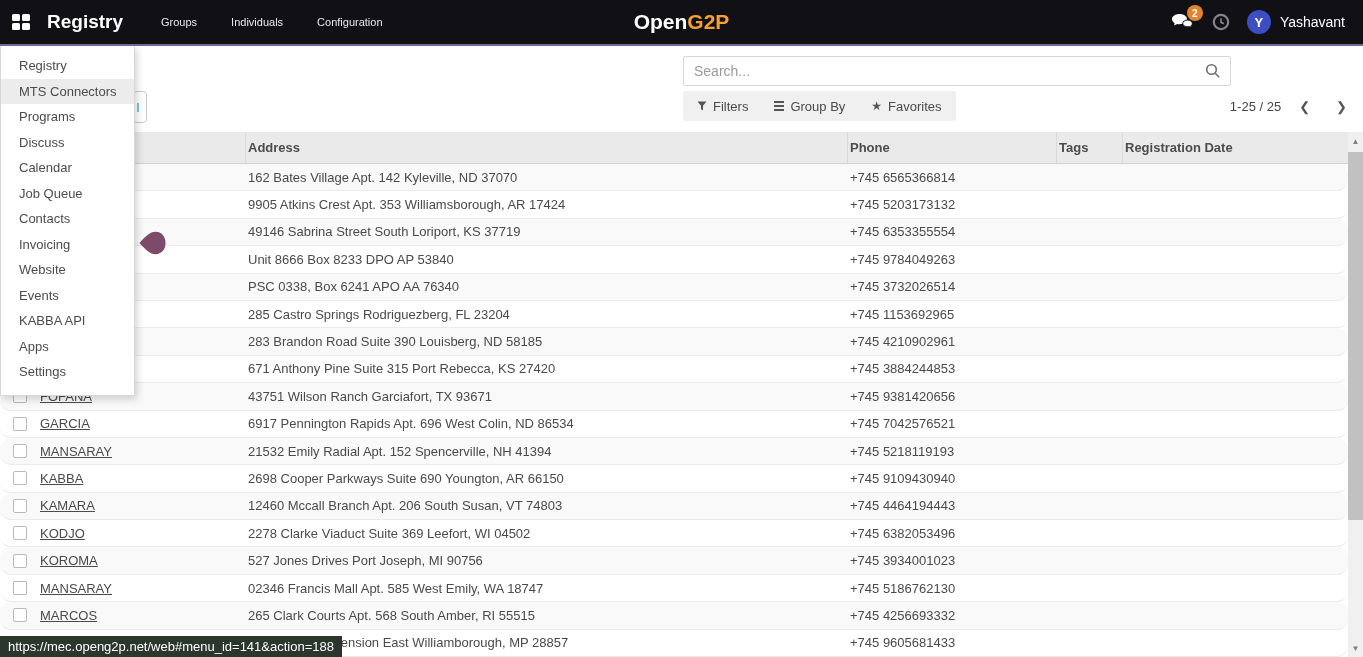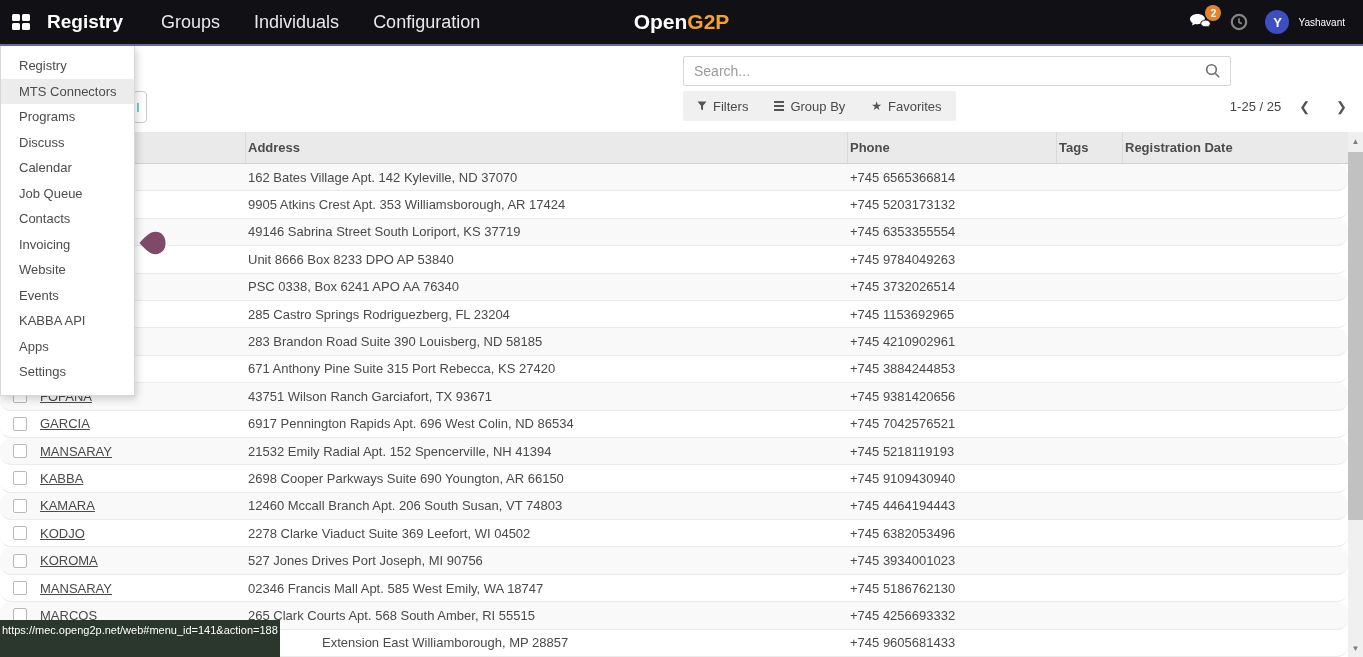--- a/index.html
+++ b/index.html
@@ -14,36 +14,36 @@
     position:absolute; top:0; left:0; right:0; height:46px;
     background:#101015; border-bottom:2px solid #6b689b;
     display:flex; align-items:center; z-index:50;
   }
   .nav-left { display:flex; align-items:center; height:100%; }
   .apps-btn { margin-left:12px; width:19px; height:17px; display:grid;
     grid-template-columns:8px 8px; grid-template-rows:7px 7px; gap:2px; cursor:pointer; }
   .apps-btn span { background:#fff; border-radius:1.5px; }
   .app-title { color:#fff; font-size:19px; font-weight:bold; margin-left:16px; cursor:pointer; }
   .nav-menus { display:flex; margin-left:38px; gap:34px; }
-  .nav-menu-item { color:#e9e9e9; font-size:18px; cursor:pointer; }
+  .nav-menu-item { color:#e9e9e9; font-size:11px; cursor:pointer; }
   .logo { position:absolute; left:0; right:0; text-align:center; font-size:21px; font-weight:bold; pointer-events:none; }
   .logo .p1 { color:#ffffff; }
   .logo .p2 { color:#f5a033; }
   .nav-right { margin-left:auto; display:flex; align-items:center; gap:17px; padding-right:18px; }
   .msg-wrap { position:relative; width:24px; height:20px; cursor:pointer; }
   .badge {
     position:absolute; top:-7px; right:-8px; min-width:16px; height:16px; border-radius:50%;
     background:#e2832e; color:#fff; font-size:10px; font-weight:bold;
     display:flex; align-items:center; justify-content:center;
   }
   .clock-wrap { width:18px; height:18px; cursor:pointer; }
   .user-wrap { display:flex; align-items:center; gap:9px; cursor:pointer; }
   .avatar { width:24px; height:24px; border-radius:50%; background:#3c4ec1; color:#fff;
     font-size:13px; font-weight:bold; display:flex; align-items:center; justify-content:center; }
-  .user-name { color:#fff; font-size:10px; }
+  .user-name { color:#fff; font-size:14px; }
 
   
   .app-menu {
     position:absolute; left:0; top:46px; width:135px; background:#fff;
     border:1px solid #d8d8d8; border-top:none; box-shadow:2px 3px 8px rgba(0,0,0,.18);
     z-index:40; padding:7px 0 10px 0;
   }
   .app-menu-item { height:25.5px; line-height:25.5px; padding-left:18px;
     font-size:13px; color:#4c4c4c; cursor:pointer; white-space:nowrap; overflow:hidden; }
   .app-menu-item.highlight { background:#ececec; }
@@ -98,22 +98,22 @@
 
   
   .scrollbar { position:absolute; top:132px; right:0; width:15px; bottom:0; background:#f0f0f0; z-index:5; }
   .sb-arrow { position:absolute; left:0; right:0; text-align:center; font-size:8px; color:#7e7e7e; cursor:pointer; }
   .sb-up { top:5px; }
   .sb-down { bottom:4px; }
   .sb-thumb { position:absolute; top:20px; left:0; width:15px; height:368px; background:#c1c1c1; cursor:pointer; }
 
   
   .cursor-blob { position:absolute; left:139px; top:231px; z-index:60; pointer-events:none; }
-  .status-bar { position:absolute; left:0; bottom:0; height:37px; line-height:21px;
-    background:#2b362d; color:#fff; font-size:11px; padding:0 2px; z-index:70; white-space:nowrap; }
+  .status-bar { position:absolute; left:0; bottom:0; height:21px; line-height:21px;
+    background:#2b362d; color:#fff; font-size:13px; padding:0 8px; z-index:70; white-space:nowrap; }
 </style>
 </head>
 <body>
 
 <div class="navbar">
   <div class="nav-left">
     <div class="apps-btn">
       <span></span>
         <span></span>
         <span></span>

